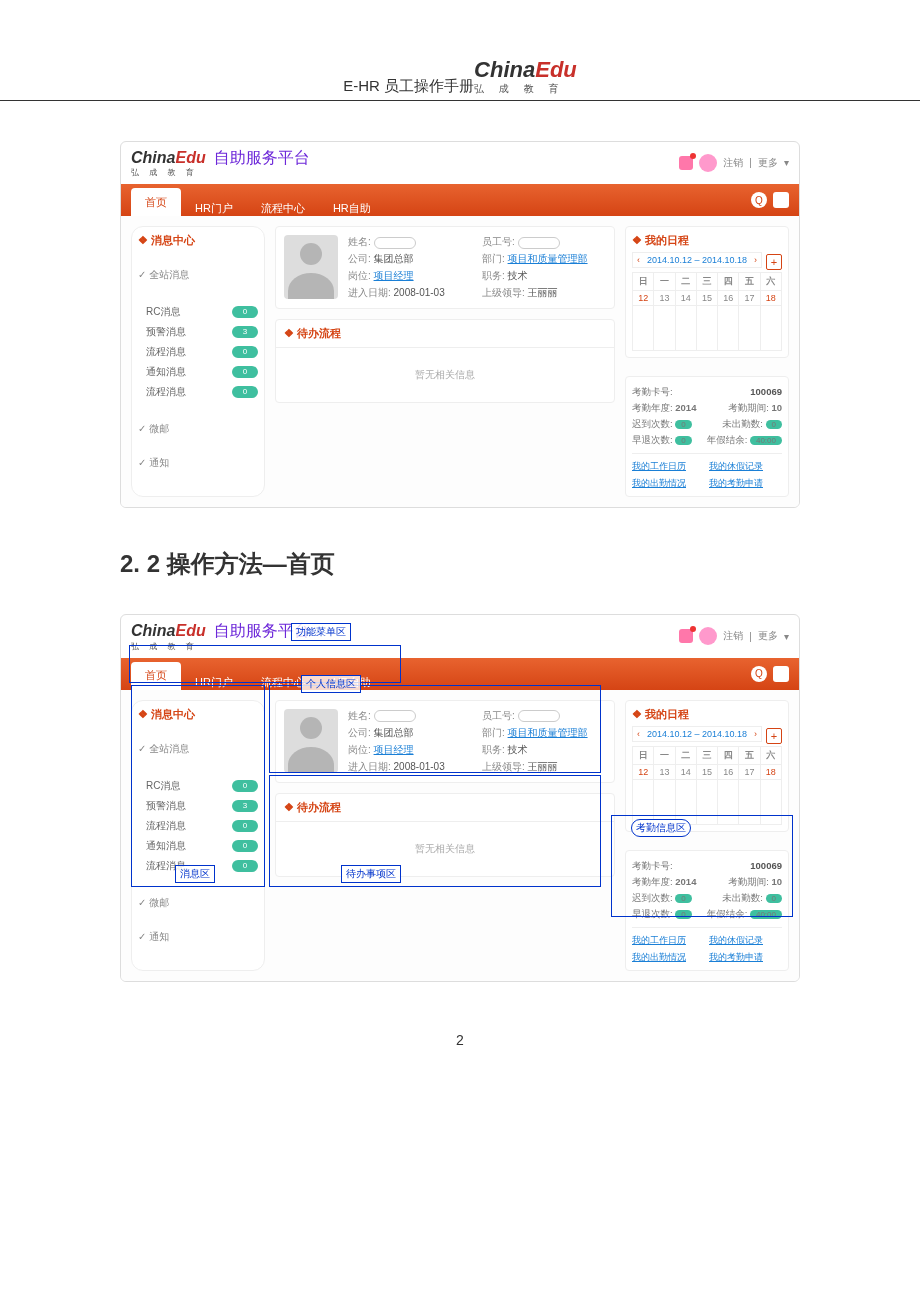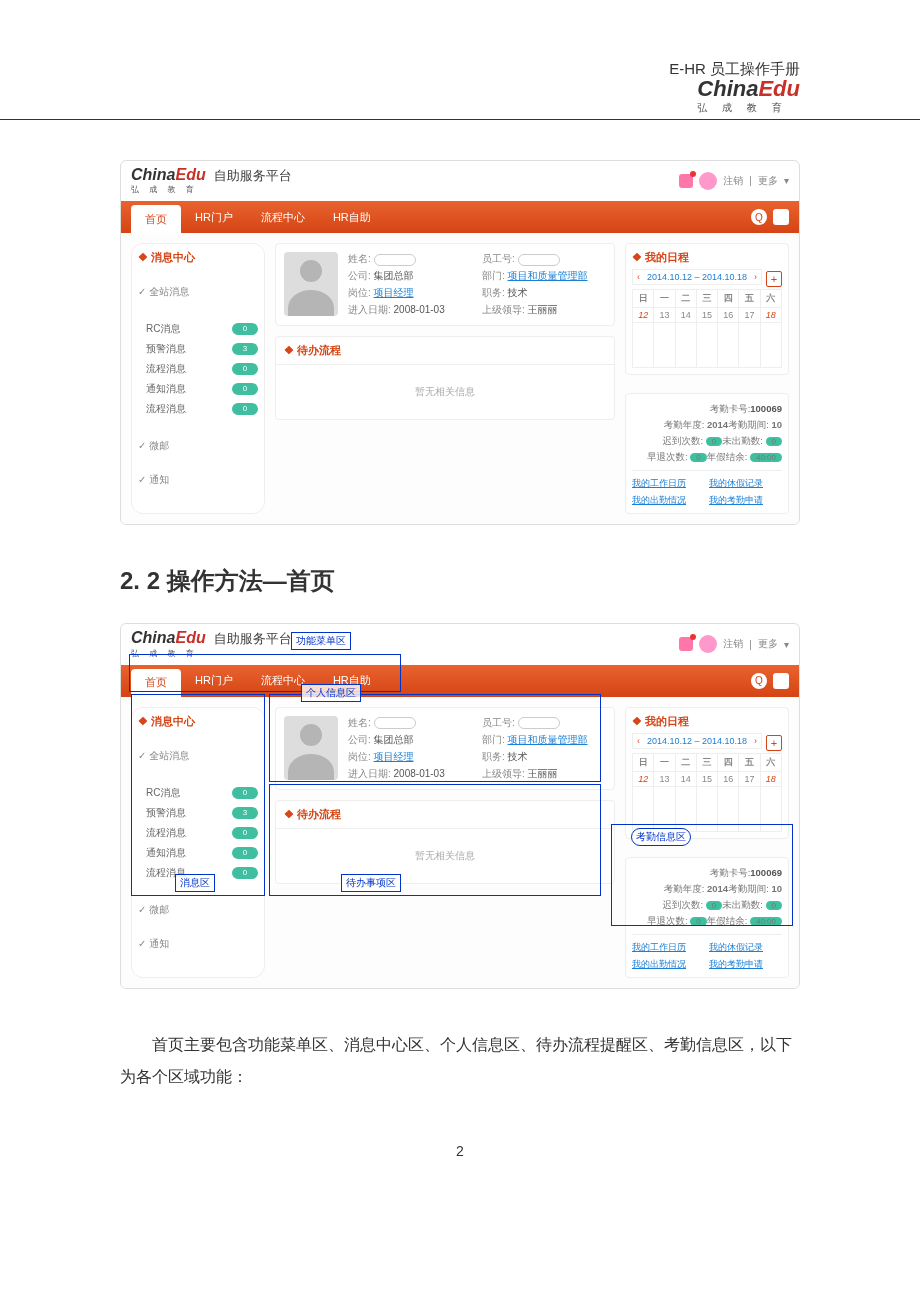--- a/index.html
+++ b/index.html
@@ -1,32 +1,32 @@
 <!DOCTYPE html>
 <html><head>
 <meta charset="utf-8">
 <style>
   body { font-family: "Microsoft YaHei", Arial, sans-serif; margin: 0; background: #fff; color: #333; }
   .page { width: 920px; margin: 0 auto; padding: 60px 0 80px; }
-  .doc-header { display: flex; justify-content: center; align-items: flex-end; border-bottom: 1.5px solid #333; padding: 0 120px 4px; margin-bottom: 40px; flex-direction: column; }
+  .doc-header { display: flex; justify-content: center; align-items: flex-end; border-bottom: 1.5px solid #333; padding: 0 120px 4px; margin-bottom: 40px; }
   .doc-header-left { font-size: 15px; }
   .logo-stack { text-align: left; }
   .logo-main { font-family: Arial, sans-serif; font-weight: bold; font-size: 22px; font-style: italic; line-height: 0.9; }
   .logo-main .c1 { color: #333; }
   .logo-main .c2 { color: #c8302a; }
   .logo-sub { font-size: 10px; letter-spacing: 6px; color: #555; margin-top: 2px; }
   .screenshot { margin: 0 120px 40px; border: 1px solid #ddd; background: #fff; border-radius: 6px; overflow: hidden; font-size: 11px; color: #555; }
   .ss-top { display: flex; justify-content: space-between; align-items: center; padding: 6px 10px; }
   .ss-top-left { display: flex; align-items: baseline; gap: 8px; }
   .ss-logo .logo-main { font-size: 16px; }
   .ss-logo .logo-sub { font-size: 8px; letter-spacing: 4px; }
-  .ss-top-title { font-size: 13px; color: #404040; }
+  .ss-top-title { font-size: 16px; color: #6d28d9; }
   .ss-top-right { display: flex; align-items: center; gap: 6px; font-size: 10px; color: #888; }
   .ss-nav { background: linear-gradient(#e8632f, #d54414); display: flex; align-items: center; justify-content: space-between; padding: 0 10px; height: 32px; }
-  .ss-nav-tabs { display: flex; height: 100%; }
+  .ss-nav-tabs { display: flex; height: 100%; align-items: flex-end; }
   .ss-tab { padding: 0 14px; color: #fff; font-size: 11px; display: flex; align-items: center; }
   .ss-tab.active { background: #fff; color: #d54414; border-radius: 4px 4px 0 0; margin-top: 4px; height: 28px; }
   .ss-nav-icons { display: flex; gap: 6px; }
   .nav-icon-circle { width: 16px; height: 16px; background: #fff; border-radius: 50%; color: #d54414; font-size: 10px; display: flex; align-items: center; justify-content: center; }
   .nav-icon-square { width: 16px; height: 16px; background: #fff; border-radius: 3px; }
   .ss-body { display: flex; gap: 10px; padding: 10px; background: #fdfdfd; }
   .sidebar { width: 120px; border: 1px solid #eee; border-radius: 12px; padding: 6px; background: #fff; }
   .side-title { color: #d54414; font-weight: bold; font-size: 11px; margin-bottom: 4px; }
   .side-grp { color: #888; font-size: 10px; margin: 20px 0; }
   .side-item { display: flex; justify-content: space-between; align-items: center; font-size: 10px; padding: 3px 0 3px 8px; color: #666; }
@@ -43,31 +43,31 @@
   .pending-card { border: 1px solid #eee; border-radius: 4px; background: #fff; }
   .pending-title { color: #d54414; font-weight: bold; padding: 6px 8px; border-bottom: 1px solid #eee; font-size: 11px; }
   .pending-body { text-align: center; color: #aaa; padding: 20px 0; font-size: 10px; }
   .right-col { width: 164px; display: flex; flex-direction: column; gap: 18px; }
   .cal-card { border: 1px solid #eee; border-radius: 4px; background: #fff; padding: 6px; }
   .cal-title { color: #d54414; font-weight: bold; font-size: 11px; margin-bottom: 4px; }
   .cal-range { display:flex; justify-content:space-between; align-items:center; border:1px solid #eee; padding:2px 4px; font-size:9px; color:#1a7fd6; margin-bottom:4px; }
   .cal-plus { width:14px; height:14px; border:1px solid #d54414; color:#d54414; display:flex; align-items:center; justify-content:center; border-radius:2px; font-size:11px; }
   .cal-table { width:100%; border-collapse:collapse; font-size:9px; text-align:center; }
   .cal-table th, .cal-table td { border:1px solid #eee; padding:2px; color:#888; }
-  .cal-table td.wknd { color:#d54414;font-style:italic; }
+  .cal-table td.wknd { color:#d54414; }
   .cal-table tr.blank td { height:40px; }
   .att-card { border:1px solid #eee; border-radius:4px; background:#fff; padding:6px; font-size:9.5px; }
-  .att-row { display:flex; justify-content:flex-end; margin:3px 0; }
+  .att-row { display:flex; justify-content:space-between; margin:3px 0; }
   .att-row span { color:#777; }
   .pill-g { background:#3fbf9f; color:#fff; border-radius:8px; padding:0 6px; font-size:8px; }
   .att-links { display:grid; grid-template-columns:1fr 1fr; gap:4px; margin-top:6px; border-top:1px solid #eee; padding-top:6px; }
   .att-links a { color:#1a7fd6; font-size:9px; text-decoration:underline; }
   .anno-label { position:absolute; background:rgba(255,255,255,0.8); color:#0033cc; border:1px solid #0033cc; font-size:10px; padding:1px 4px; }
   .anno-box { position:absolute; border:1px solid #0033cc; pointer-events:none; }
-  .section-title { font-family: "SimHei", sans-serif; font-size: 24px; font-weight: bold; margin: 40px 120px 26px; }
+  .section-title { font-family: "SimHei", sans-serif; font-size: 24px; font-weight: bold; margin: 40px 120px 34px; }
   .body-text { font-size: 16px; line-height: 2; margin: 0 120px; text-indent: 2em; font-family: "SimSun", serif; }
   .body-text.no-indent { text-indent: 0; padding-left: 2em; }
   .page-num { text-align:center; font-size:14px; margin-top:50px; }
   .icon-bell { width:14px; height:14px; background:#f7a; border-radius:3px; position:relative; }
   .icon-bell::after { content:""; position:absolute; top:-3px; right:-3px; width:6px; height:6px; background:#e33; border-radius:50%; }
   .icon-user { width:18px; height:18px; background:#f9c; border-radius:50%; }
 </style>
 </head>
 <body>
 
@@ -384,16 +384,15 @@
     <div class="anno-box" style="top:70px; left:10px; width:132px; height:200px;"></div>
     <div class="anno-label" style="top:250px; left:54px;">消息区</div>
     <div class="anno-box" style="top:70px; left:148px; width:330px; height:86px;"></div>
     <div class="anno-label" style="top:60px; left:180px;">个人信息区</div>
     <div class="anno-box" style="top:160px; left:148px; width:330px; height:110px;"></div>
     <div class="anno-label" style="top:250px; left:220px;">待办事项区</div>
     <div class="anno-box" style="top:200px; left:490px; width:180px; height:100px;"></div>
     <div class="anno-label" style="top:204px; left:510px;border-radius:9px;">考勤信息区</div>
   </div>
 
-  <p class="body-text">首页主要包含功能菜单区、消息中心区、个人信息区、待办流程提醒区、考勤信息区，以下为各个区域功能：</p>
 
   <div class="page-num">2</div>
 </div>
 
 </body></html>

